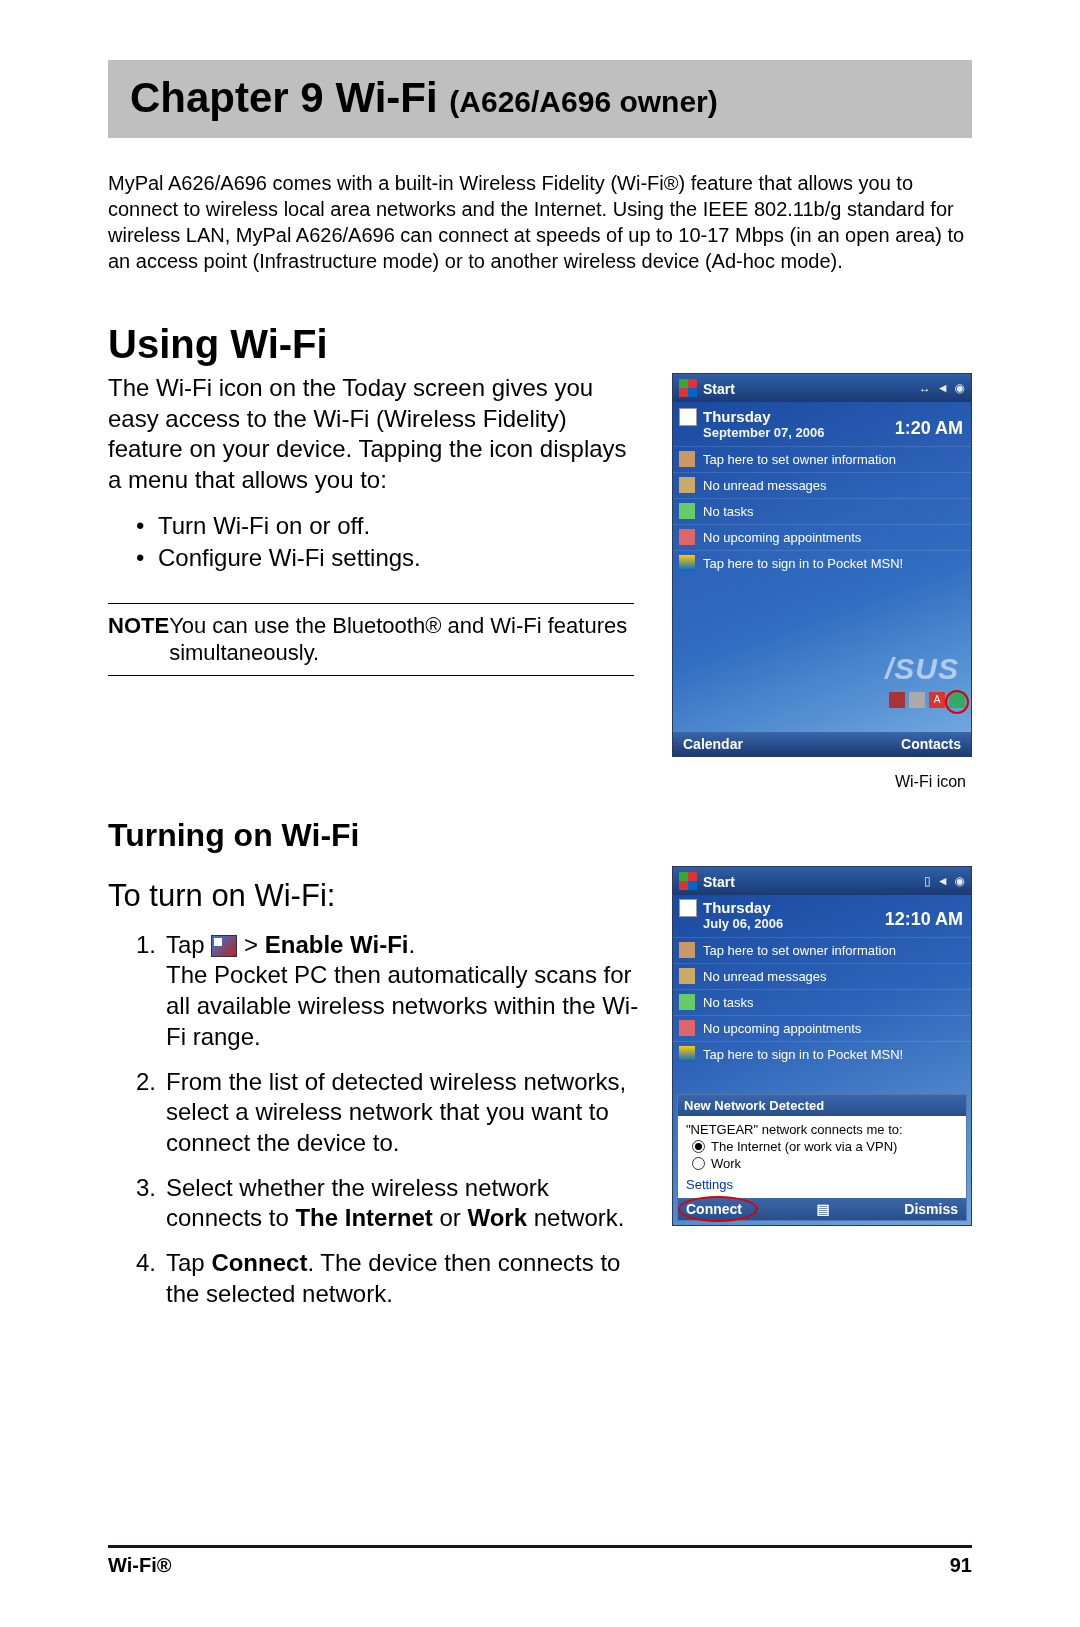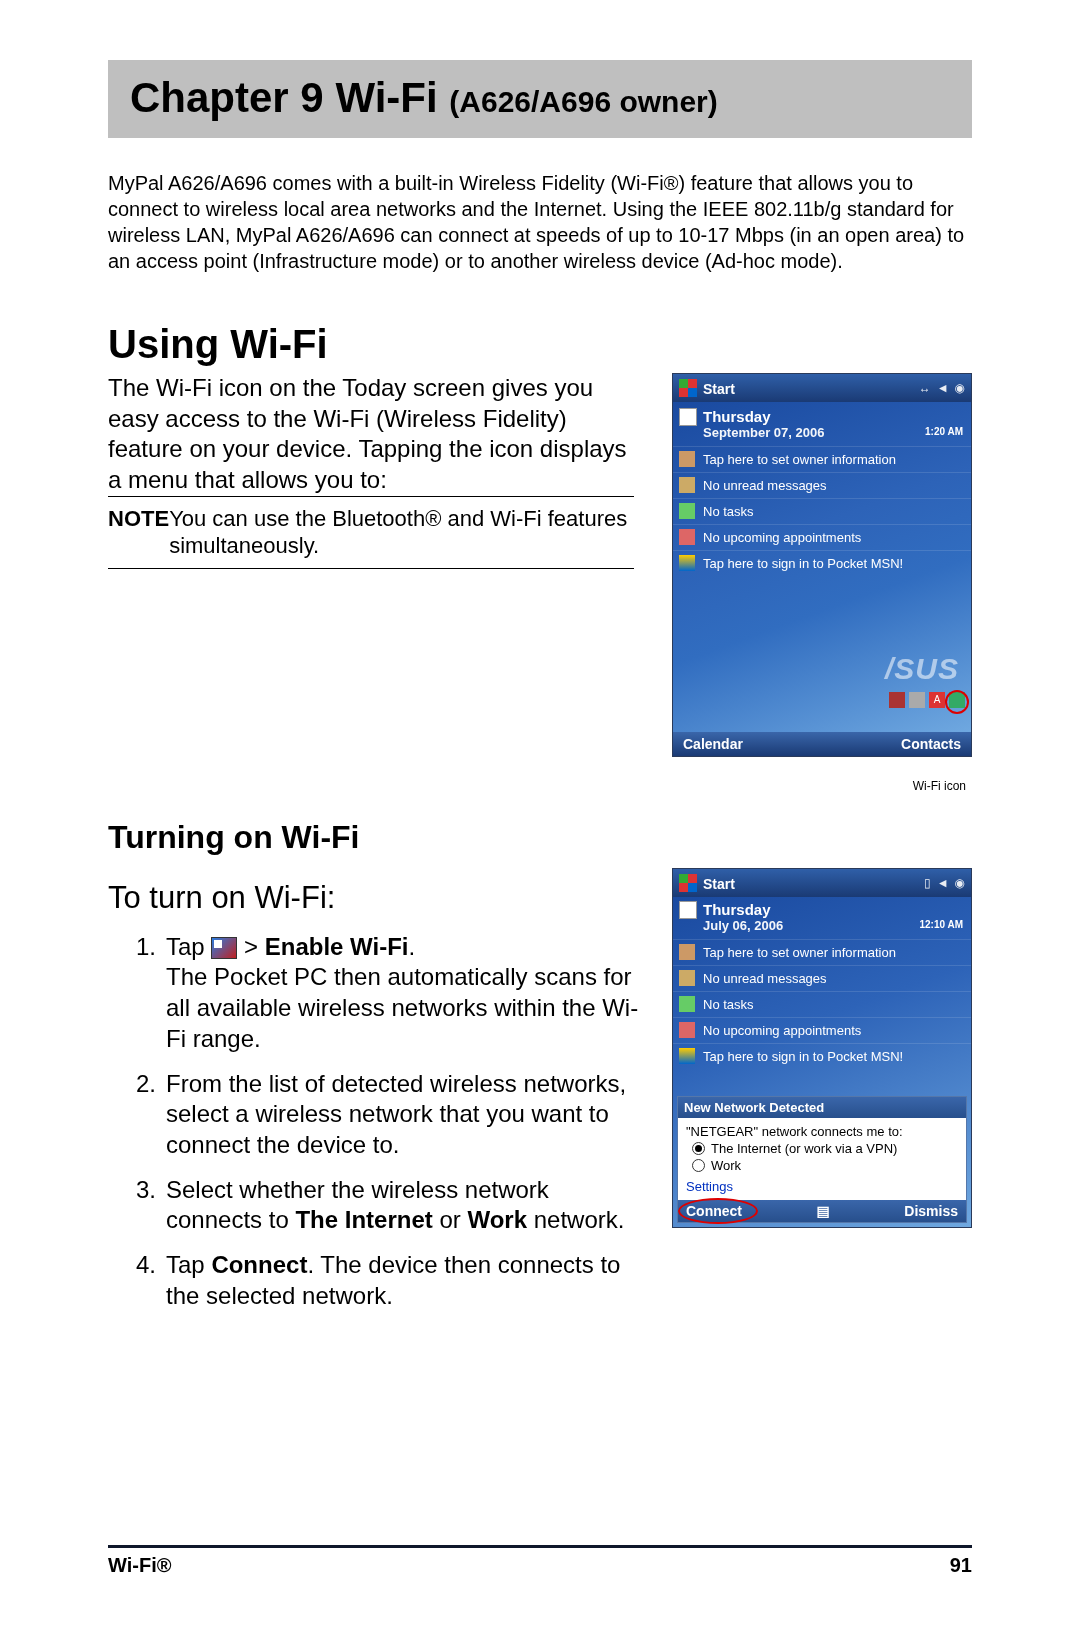--- a/index.html
+++ b/index.html
@@ -20,21 +20,21 @@
   .col-text { flex: 1; font-size: 24px; line-height: 1.28; }
   .col-img { width: 300px; flex-shrink: 0; }
 
   .bullets { margin: 14px 0 28px 28px; }
   .bullets li { list-style: none; position: relative; padding-left: 22px; font-size: 24px; line-height: 1.35; }
   .bullets li::before { content: "•"; position: absolute; left: 0; }
 
   .note-box { border-top: 1px solid #000; border-bottom: 1px solid #000; padding: 8px 0; display: flex; font-size: 22px; line-height: 1.25; margin-right:10px;}
   .note-label { font-weight: bold; width: 80px; }
 
-  .caption { font-size: 12px; text-align: right; margin-top: 22px; padding-right: 6px; }
+  .caption { font-size: 16px; text-align: right; margin-top: 16px; padding-right: 6px; }
 
   .steps { counter-reset: step; margin-left: 28px; font-size: 24px; line-height: 1.28; }
   .steps li { list-style: none; position: relative; padding-left: 30px; margin-bottom: 14px; }
   .steps li::before { counter-increment: step; content: counter(step) "."; position: absolute; left: 0; }
   .b { font-weight: bold; }
 
   .icon-inline { display: inline-block; width: 26px; height: 22px; background: linear-gradient(135deg,#2a7de1,#c02020); border: 1px solid #333; vertical-align: -4px; position: relative; }
   .icon-inline::after { content:""; position:absolute; left:2px; top:2px; width:8px; height:8px; background:#fff;}
 
   
@@ -44,21 +44,21 @@
   .flag { width:18px; height:18px; background:#d33; position:relative; }
   .flag::before{content:"";position:absolute;left:0;top:0;width:9px;height:9px;background:#3a3;}
   .flag::after{content:"";position:absolute;right:0;bottom:0;width:9px;height:9px;background:#06c;}
   .shot-hdr-r { display:flex; gap:6px; font-size:12px; }
   .shot-hdr-r span{opacity:.9;}
   .shot-body { height: 330px; background: linear-gradient(160deg,#1a4aa0 0%,#2d63b8 40%,#316dc0 60%,#6fa8e0 100%); position:relative; padding:4px 0; }
   .date-row { padding: 2px 8px 6px 30px; position:relative; }
   .date-row .cal-ico{ position:absolute; left:6px; top:2px; width:18px; height:18px; background:#fff; border:1px solid #999;}
   .date-day { font-weight:bold; font-size:15px; }
   .date-full { font-weight:bold; font-size:13px; opacity:.95; }
-  .time { position:absolute; right:8px; top:20px; font-weight:bold; font-size:10px; }
+  .time { position:absolute; right:8px; top:12px; font-weight:bold; font-size:18px; }
   .today-item { padding: 5px 8px 5px 30px; border-top:1px solid rgba(255,255,255,.12); position:relative; font-size:13px; }
   .today-item .ti{ position:absolute; left:6px; top:4px; width:16px; height:16px; }
   .ico-owner{background:#c96;}
   .ico-mail{background:#ca6;}
   .ico-task{background:#6c6;}
   .ico-appt{background:#d66;}
   .ico-msn{background:linear-gradient(#fc0,#06c);}
   .asus { position:absolute; right:12px; bottom:46px; font-style:italic; font-weight:bold; color:rgba(255,255,255,.55); font-size:30px; letter-spacing:1px; }
   .tray { position:absolute; left:0; right:0; bottom:22px; height:20px; display:flex; justify-content:flex-end; gap:4px; padding:0 6px; align-items:center; }
   .tray i{ width:16px; height:16px; display:inline-block; }
@@ -90,20 +90,24 @@
   <div class="chapter-bar">
     <span class="chapter-title">Chapter 9  Wi-Fi </span><span class="chapter-sub">(A626/A696 owner)</span>
   </div>
 
   <p class="intro">MyPal A626/A696 comes with a built-in Wireless Fidelity (Wi-Fi®) feature that allows you to connect to wireless local area networks and the Internet. Using the IEEE 802.11b/g standard for wireless LAN, MyPal A626/A696 can connect at speeds of up to 10-17 Mbps (in an open area) to an access point (Infrastructure mode) or to another wireless device (Ad-hoc mode).</p>
 
   <div class="h1">Using Wi-Fi</div>
   <div class="row">
     <div class="col-text">
       <p>The Wi-Fi icon on the Today screen gives you easy access to the Wi-Fi (Wireless Fidelity) feature on your device. Tapping the icon displays a menu that allows you to:</p>
+      <ul class="bullets">
+        <li>Turn Wi-Fi on or off.</li>
+        <li>Configure Wi-Fi settings.</li>
+      </ul>
       <div class="note-box">
         <div class="note-label">NOTE</div>
         <div>You can use the Bluetooth® and Wi-Fi features simultaneously.</div>
       </div>
     </div>
     <div class="col-img">
       <div class="shot">
         <div class="shot-hdr">
           <div class="shot-hdr-l">
             <span class="flag"></span>

